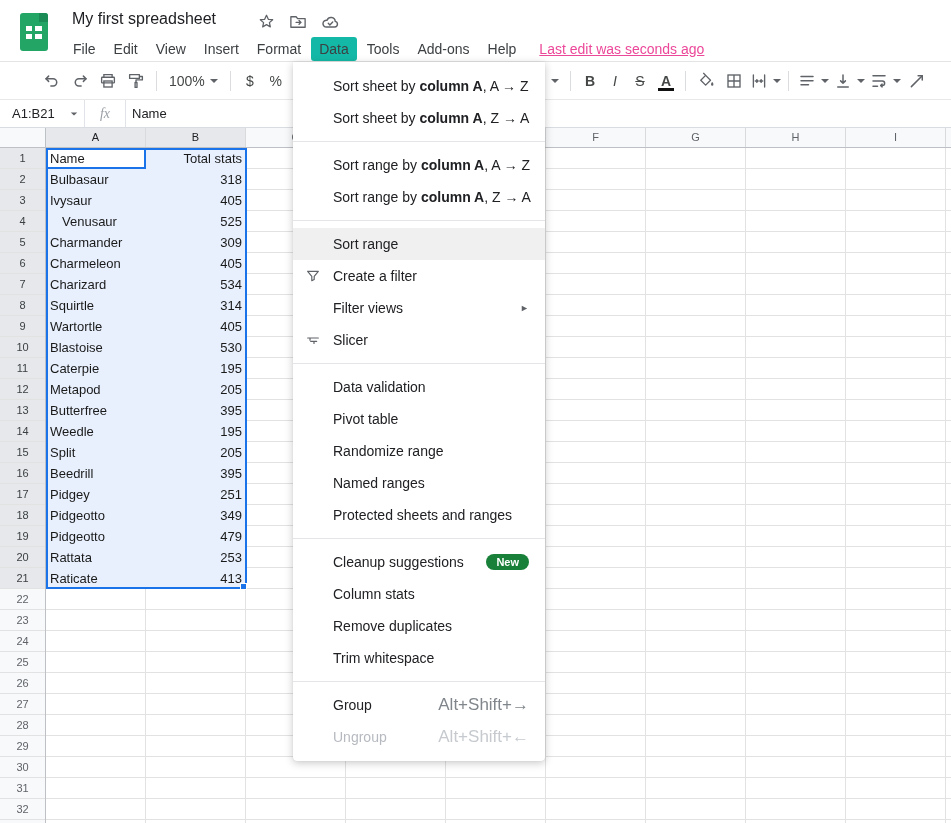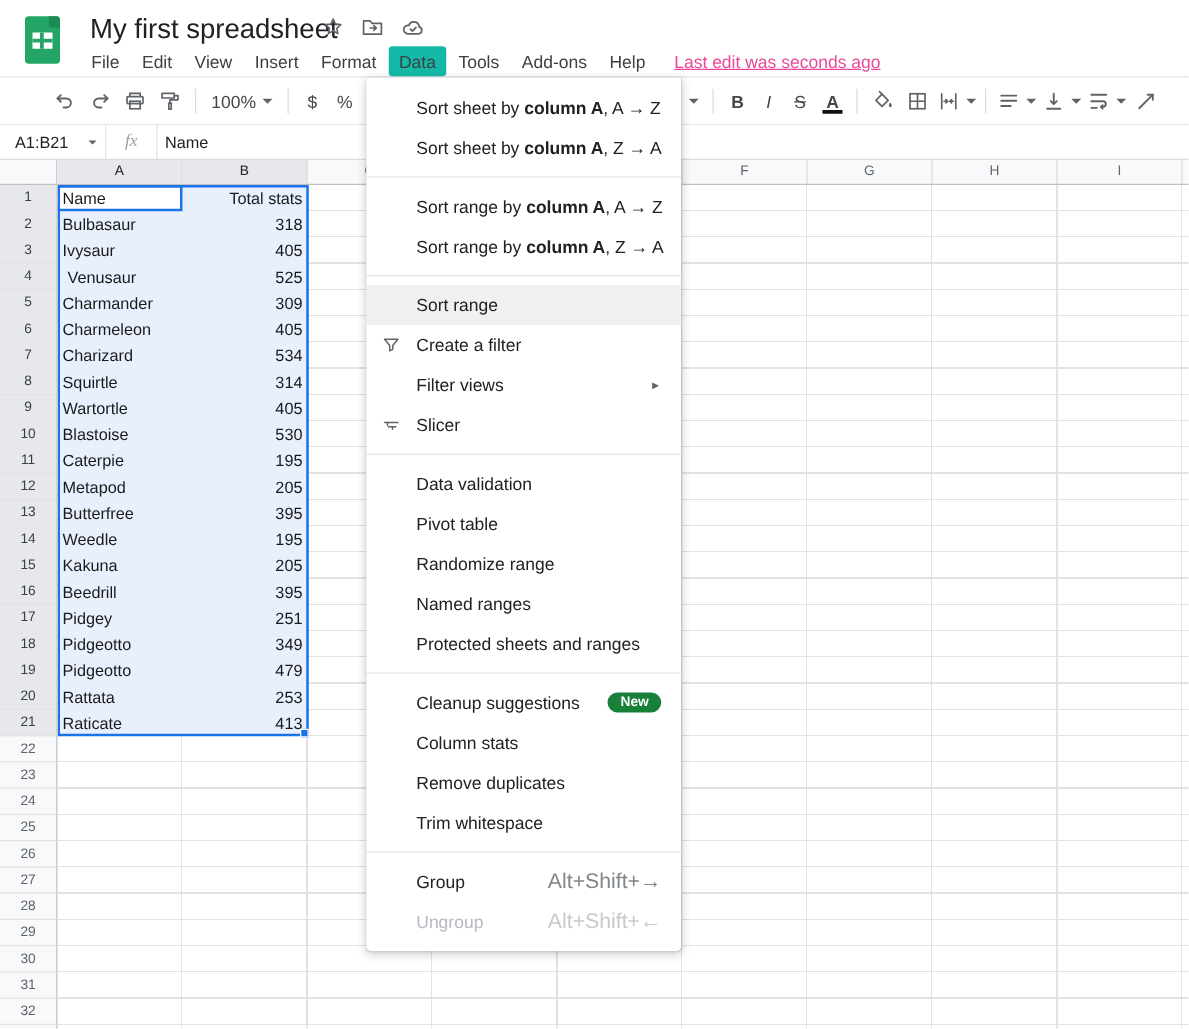--- a/index.html
+++ b/index.html
@@ -8,21 +8,21 @@
   #app { position:relative; width:951px; height:823px; overflow:hidden; }
 
   
   #chrome { position:absolute; left:0; top:0; width:951px; height:62px; background:#fff; border-bottom:1px solid #e4e4e4; z-index:5; }
   #logo { position:absolute; left:18px; top:11px; width:32px; height:42px; cursor:pointer; }
   #logo .sheet-shape { position:absolute; left:2px; top:2px; width:28px; height:38px; background:#23a566; border-radius:3px; }
   #logo .fold { position:absolute; right:2px; top:2px; width:9px; height:9px; background:#1c8c56; border-radius:0 3px 0 0; }
   #logo .tbl { position:absolute; left:8px; top:15px; width:16px; height:13px; background:#fff; }
   #logo .tbl:before { content:""; position:absolute; left:0; top:5px; width:16px; height:3px; background:#23a566; }
   #logo .tbl:after { content:""; position:absolute; left:6px; top:0; width:3px; height:13px; background:#23a566; }
-  #doc-title { position:absolute; left:72px; top:10px; font-size:22px; color:#202124; white-space:nowrap; }
+  #doc-title { position:absolute; left:72px; top:10px; font-size:16px; color:#202124; white-space:nowrap; }
   .title-icons { position:absolute; top:13px; display:flex; gap:14px; align-items:center; }
   .title-icons svg { display:block; }
   #menubar { position:absolute; left:64px; top:36px; height:26px; display:flex; align-items:center; font-size:14px; color:#3c4043; }
   .menu-btn { padding:4px 8px; margin:0 1px; border-radius:3px; cursor:pointer; white-space:nowrap; }
   .menu-btn.active { background:#14b8a6; }
   #last-edit { margin-left:14px; color:#ec4899; text-decoration:underline; cursor:pointer; white-space:nowrap; }
 
   
   #toolbar { position:absolute; left:0; top:62px; width:951px; height:38px; background:#fff; border-bottom:1px solid #e8e8e8; display:flex; align-items:center; z-index:3; }
   .tb-icon { width:28px; height:26px; display:flex; align-items:center; justify-content:center; color:#5f6368; border-radius:3px; cursor:pointer; flex:0 0 auto; }
@@ -243,21 +243,21 @@
     <div id="cells-bg"></div>
     <div id="sel-fill"></div>
     <div id="a1-cell"></div>
     <div id="cells">
         <div class="cell a" style="left: 0px; top: 0px;">Name</div>
         <div class="cell b" style="left: 100px; top: 0px;">Total stats</div>
         <div class="cell a" style="left: 0px; top: 21px;">Bulbasaur</div>
         <div class="cell b" style="left: 100px; top: 21px;">318</div>
         <div class="cell a" style="left: 0px; top: 42px;">Ivysaur</div>
         <div class="cell b" style="left: 100px; top: 42px;">405</div>
-        <div class="cell a" style="left: 0px; top: 63px; padding-left: 8px;">Venusaur</div>
+        <div class="cell a" style="left: 8px; top: 63px; padding-left: 8px;">Venusaur</div>
         <div class="cell b" style="left: 100px; top: 63px;">525</div>
         <div class="cell a" style="left: 0px; top: 84px;">Charmander</div>
         <div class="cell b" style="left: 100px; top: 84px;">309</div>
         <div class="cell a" style="left: 0px; top: 105px;">Charmeleon</div>
         <div class="cell b" style="left: 100px; top: 105px;">405</div>
         <div class="cell a" style="left: 0px; top: 126px;">Charizard</div>
         <div class="cell b" style="left: 100px; top: 126px;">534</div>
         <div class="cell a" style="left: 0px; top: 147px;">Squirtle</div>
         <div class="cell b" style="left: 100px; top: 147px;">314</div>
         <div class="cell a" style="left: 0px; top: 168px;">Wartortle</div>
@@ -265,21 +265,21 @@
         <div class="cell a" style="left: 0px; top: 189px;">Blastoise</div>
         <div class="cell b" style="left: 100px; top: 189px;">530</div>
         <div class="cell a" style="left: 0px; top: 210px;">Caterpie</div>
         <div class="cell b" style="left: 100px; top: 210px;">195</div>
         <div class="cell a" style="left: 0px; top: 231px;">Metapod</div>
         <div class="cell b" style="left: 100px; top: 231px;">205</div>
         <div class="cell a" style="left: 0px; top: 252px;">Butterfree</div>
         <div class="cell b" style="left: 100px; top: 252px;">395</div>
         <div class="cell a" style="left: 0px; top: 273px;">Weedle</div>
         <div class="cell b" style="left: 100px; top: 273px;">195</div>
-        <div class="cell a" style="left: 0px; top: 294px;">Kakuna</div>
+        <div class="cell a" style="left: 0px; top: 294px;">Split</div>
         <div class="cell b" style="left: 100px; top: 294px;">205</div>
         <div class="cell a" style="left: 0px; top: 315px;">Beedrill</div>
         <div class="cell b" style="left: 100px; top: 315px;">395</div>
         <div class="cell a" style="left: 0px; top: 336px;">Pidgey</div>
         <div class="cell b" style="left: 100px; top: 336px;">251</div>
         <div class="cell a" style="left: 0px; top: 357px;">Pidgeotto</div>
         <div class="cell b" style="left: 100px; top: 357px;">349</div>
         <div class="cell a" style="left: 0px; top: 378px;">Pidgeotto</div>
         <div class="cell b" style="left: 100px; top: 378px;">479</div>
         <div class="cell a" style="left: 0px; top: 399px;">Rattata</div>

